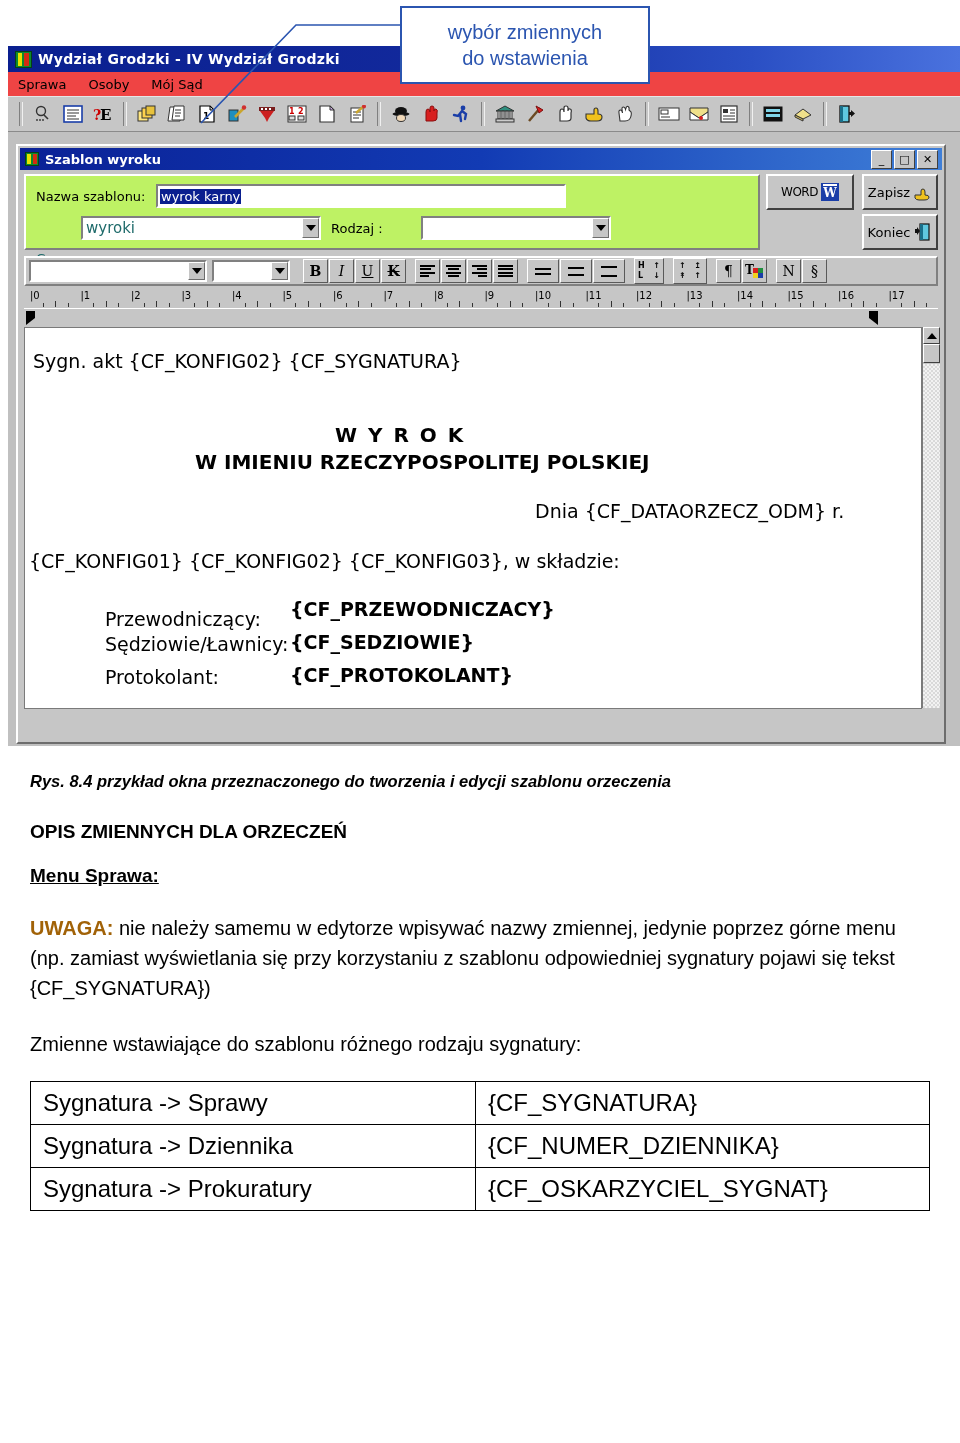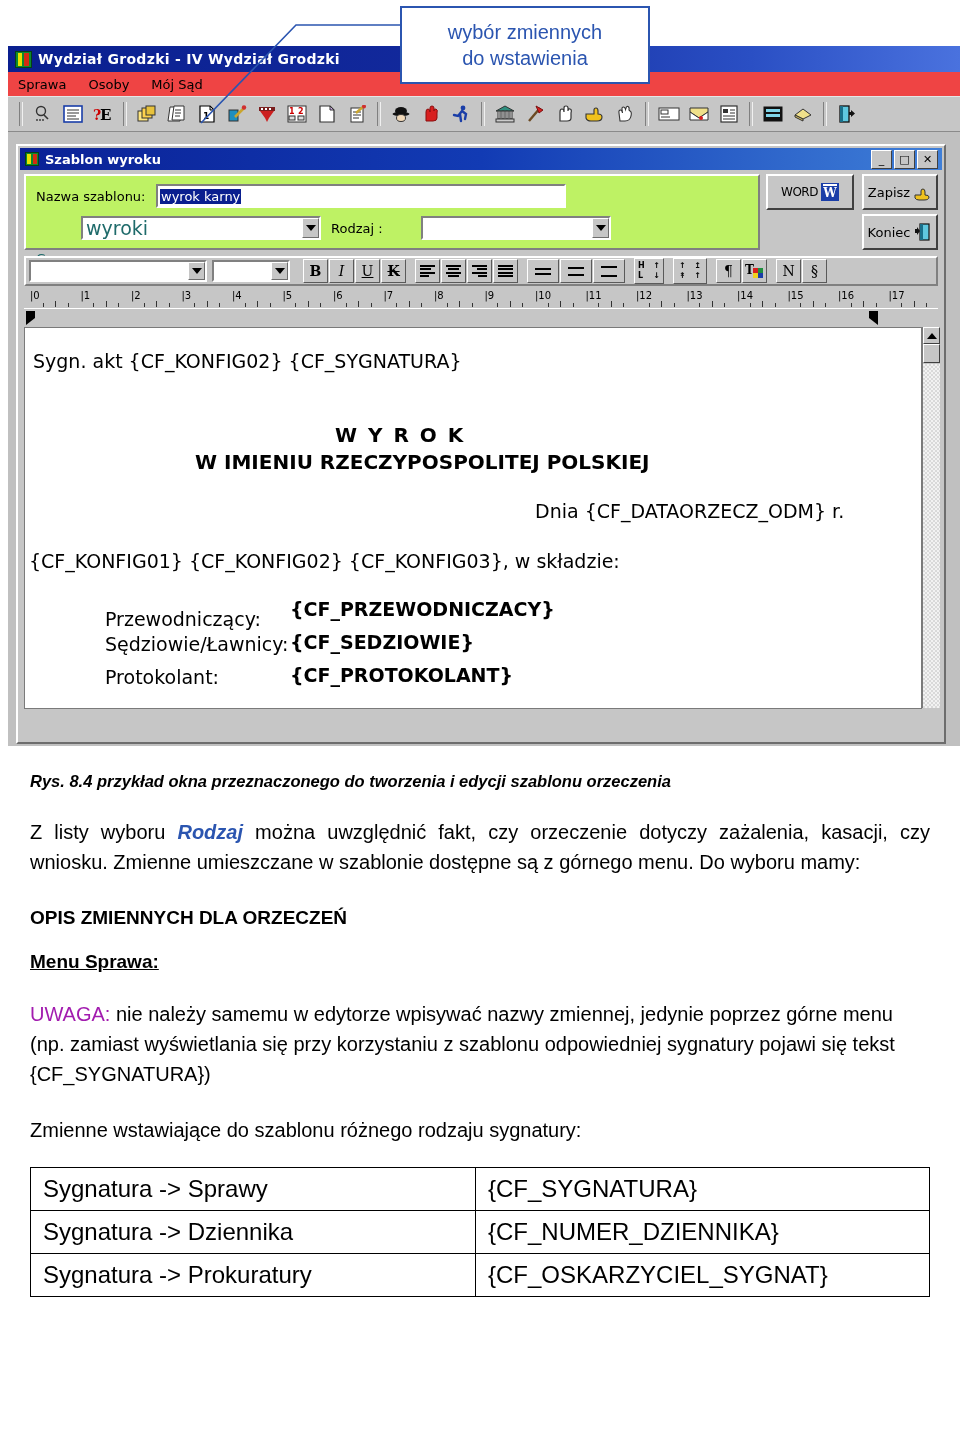--- a/index.html
+++ b/index.html
@@ -52,21 +52,21 @@
   .form-panel{position:absolute;left:6px;top:28px;width:736px;height:76px;background:#bef264;
       border:2px solid;border-color:#fff #808080 #808080 #fff;box-sizing:border-box;}
   .lbl{position:absolute;font-size:13px;font-family:"DejaVu Sans",sans-serif;color:#000;white-space:nowrap;}
   .lbl.teal{color:#1f6b6b;margin-top:30px;}
   .tfield{position:absolute;background:#fff;border:2px solid;
       border-color:#808080 #fff #fff #808080;box-sizing:border-box;font-size:13px;
       font-family:"DejaVu Sans",sans-serif;display:flex;align-items:center;padding-left:2px;}
   .sel-text{background:#0a1f8f;color:#fff;padding:0 1px;}
   .combo{position:absolute;background:#fff;border:2px solid;
       border-color:#808080 #fff #fff #808080;box-sizing:border-box;display:flex;align-items:center;}
-  .combo .cval{font-size:19px;font-family:"DejaVu Sans",sans-serif;padding-left:3px;}
+  .combo .cval{font-size:15px;font-family:"DejaVu Sans",sans-serif;padding-left:3px;}
   .combo .cval.teal{color:#1f6b6b;}
   .carrow{margin-left:auto;width:17px;height:100%;background:#c6c6c6;
       border:1px solid;border-color:#fff #6d6d6d #6d6d6d #fff;box-sizing:border-box;
       display:flex;align-items:center;justify-content:center;}
   .tri-d{width:0;height:0;border-left:5px solid transparent;border-right:5px solid transparent;border-top:6px solid #000;}
 
   .sidebtns{position:absolute;left:748px;top:28px;width:172px;height:76px;}
   .wordbtn{position:absolute;left:0;top:0;width:88px;height:36px;background:#c6c6c6;
       border:2px solid;border-color:#fff #404040 #404040 #fff;box-sizing:border-box;
       display:flex;align-items:center;justify-content:center;gap:3px;}
@@ -142,21 +142,21 @@
   #page{position:absolute;left:0;top:750px;width:960px;}
   .caption{margin:22px 30px 0 30px;font-size:16.5px;font-style:italic;font-weight:bold;
       color:#000;font-family:"Liberation Sans",sans-serif;}
   .para{margin:26px 30px 0 30px;font-size:20px;line-height:30px;text-align:justify;
       color:#000;font-family:"Liberation Sans",sans-serif;}
   .para.nj{text-align:left;}
   .h-bold{margin:30px 30px 0 30px;font-size:19px;font-weight:bold;
       font-family:"Liberation Sans",sans-serif;}
   .h-underline{margin:22px 30px 0 30px;font-size:19px;font-weight:bold;text-decoration:underline;
       font-family:"Liberation Sans",sans-serif;}
-  .red{color:#a21caf;font-weight:normal;}
+  .red{color:#a16207;font-weight:bold;}
   .blue-it{color:#2b55b0;font-weight:bold;font-style:italic;}
   table.vartab{margin:22px 30px 0 30px;width:900px;border-collapse:collapse;
       font-size:24px;font-family:"Liberation Sans",sans-serif;}
   table.vartab td{border:1.5px solid #000;padding:7px 12px;height:26px;}
   table.vartab td.c1{width:420px;}
 </style>
 </head>
 <body>
 
 <div id="shot">
@@ -646,21 +646,20 @@
       </div>
 
     </div>
   </div>
 </div>
 
 <div id="page">
 
   <div class="caption">Rys. 8.4 przykład okna przeznaczonego do tworzenia i edycji szablonu orzeczenia</div>
 
-  <div class="para"><span>Z listy wyboru </span><span class="blue-it">Rodzaj</span><span> można uwzględnić fakt, czy orzeczenie dotyczy zażalenia, kasacji, czy wniosku. Zmienne umieszczane w szablonie dostępne są z górnego menu. Do wyboru mamy:</span></div>
 
   <div class="h-bold">OPIS ZMIENNYCH DLA ORZECZEŃ</div>
 
   <div class="h-underline">Menu Sprawa:</div>
 
 
   <div class="para nj"><span class="red">UWAGA:</span><span> nie należy samemu w edytorze wpisywać nazwy zmiennej, jedynie poprzez górne menu (np. zamiast wyświetlania się przy korzystaniu z szablonu odpowiedniej sygnatury pojawi się tekst  {CF_SYGNATURA})</span></div>
 
   <div class="para nj">Zmienne wstawiające do szablonu różnego rodzaju sygnatury:</div>
 

